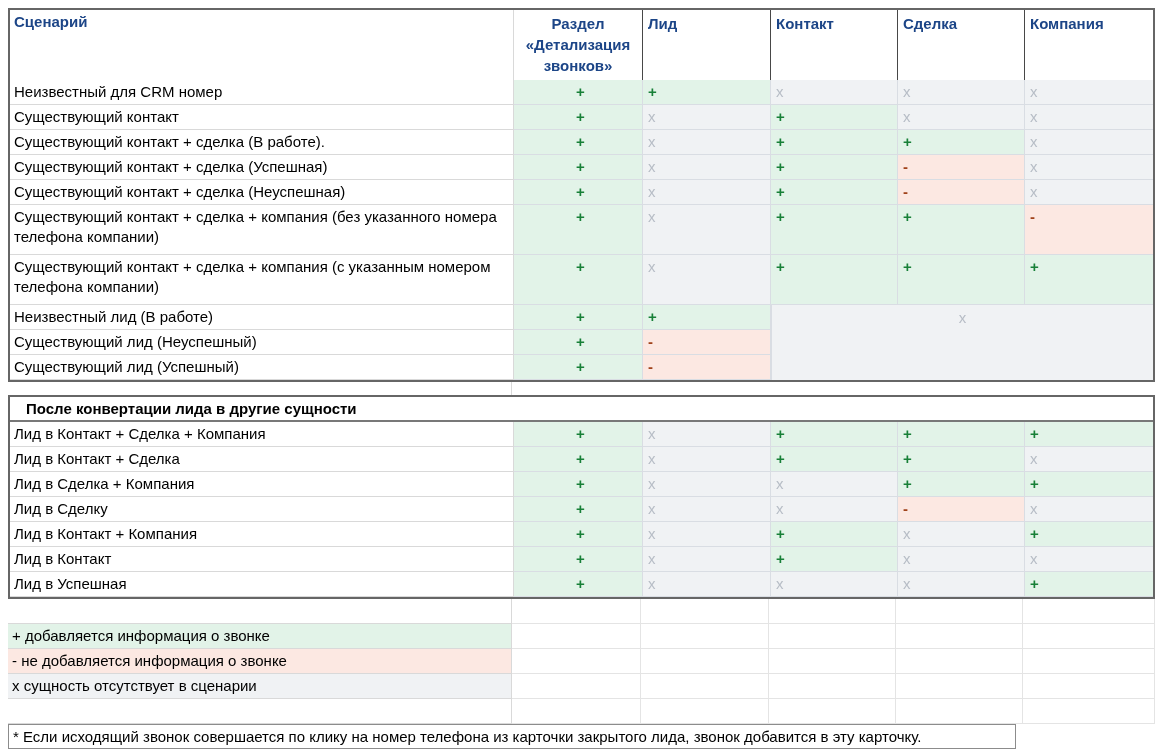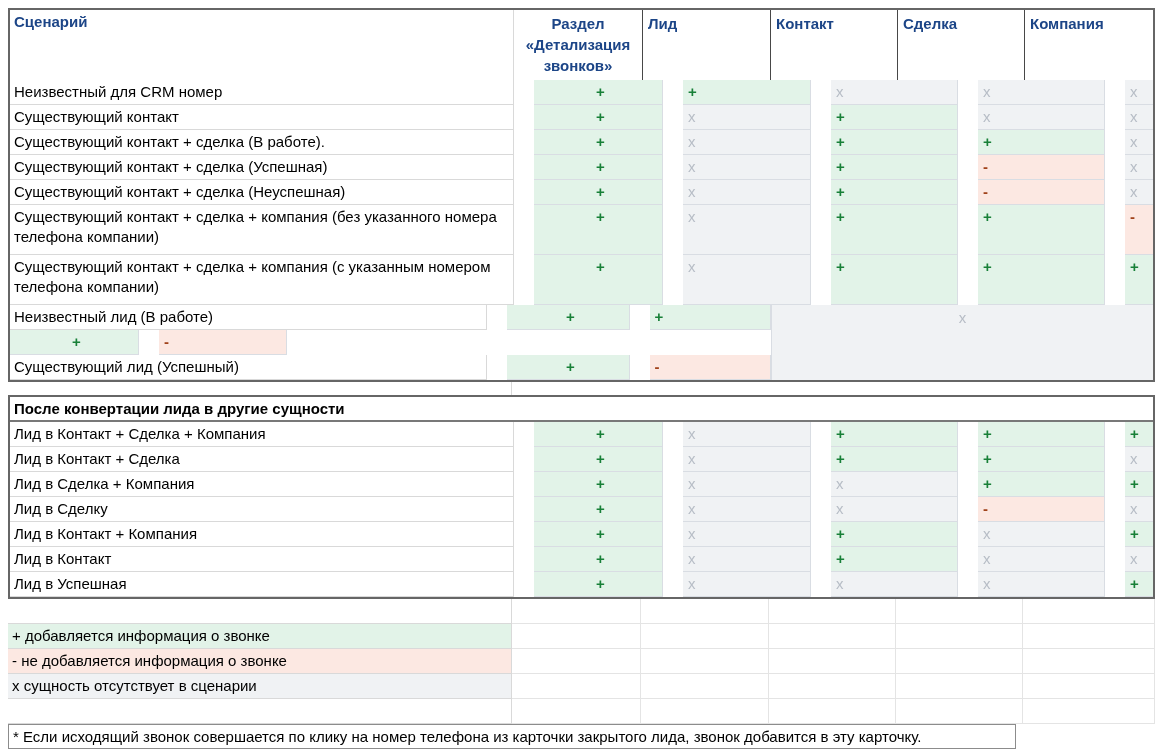--- a/index.html
+++ b/index.html
@@ -23,21 +23,21 @@
 
   
   .hrow{display:flex; height:70px;}
   .hcell{
     border-right:1px solid var(--header-sep);
     padding:3px 5px; font-weight:bold; color:var(--header-fg); line-height:21px;
   }
   .hcell:last-child{border-right:none;}
 
   
-  .row{display:flex; height:25px;gap:20px;}
+  .row{display:flex; height:25px;}
   .row.tall{height:50px;}
   .cell{border-right:1px solid var(--cell-line); border-bottom:1px solid var(--cell-line);}
   .label{width:504px; padding:2px 0 0 4px; line-height:20px; background:#fff; border-right-color:var(--label-line); border-bottom-color:var(--label-line); overflow:hidden;}
   .mark{padding:2px 0 0 5px; font-weight:bold; line-height:19px;}
   .c1{width:129px;text-align:center;} .c2{width:128px;} .c3{width:127px;} .c4{width:127px;} .c5{width:132px; flex:1; border-right:none;}
   .mk-plus{background:var(--plus-bg); color:var(--plus-fg);}
   .mk-minus{background:var(--minus-bg); color:var(--minus-fg);}
   .mk-x{background:var(--x-bg); color:var(--x-fg); font-weight:normal;}
 
   
@@ -50,21 +50,21 @@
     text-align:center; padding-top:3px; line-height:19px;
     border-left:1px solid var(--cell-line);
   }
 
   
   .gap{height:13px; position:relative;}
   .gap-line{position:absolute; left:503px; top:0; width:1px; height:13px; background:var(--label-line);}
 
   
   .section-row{
-    height:25px; padding:2px 4px 0 4px; font-weight:bold; line-height:20px;
+    height:25px; padding:2px 4px 0 16px; font-weight:bold; line-height:20px;
     border-bottom:2px solid #787878; background:#fff;
   }
 
   
   .lower-row{display:flex; height:25px; width:1147px;}
   .lower-row .lcol{
     width:504px; padding:2px 4px 0 4px; line-height:20px;
     border-right:1px solid var(--label-line); border-bottom:1px solid var(--label-line);
   }
   .lower-row .gcell{border-right:1px solid var(--grid-line); border-bottom:1px solid var(--grid-line);}
@@ -152,20 +152,21 @@
     </div>
 
     <div class="merge-block">
       <div class="merge-left">
         <div class="row">
           <div class="cell label">Неизвестный лид (В работе)</div>
           <div class="cell mark c1 mk-plus">+</div>
           <div class="cell mark c2 mk-plus">+</div>
         </div>
         <div class="row">
+          <div class="cell label">Существующий лид (Неуспешный)</div>
           <div class="cell mark c1 mk-plus">+</div>
           <div class="cell mark c2 mk-minus">-</div>
         </div>
         <div class="row">
           <div class="cell label">Существующий лид (Успешный)</div>
           <div class="cell mark c1 mk-plus">+</div>
           <div class="cell mark c2 mk-minus">-</div>
         </div>
       </div>
       <div class="merge-right">

